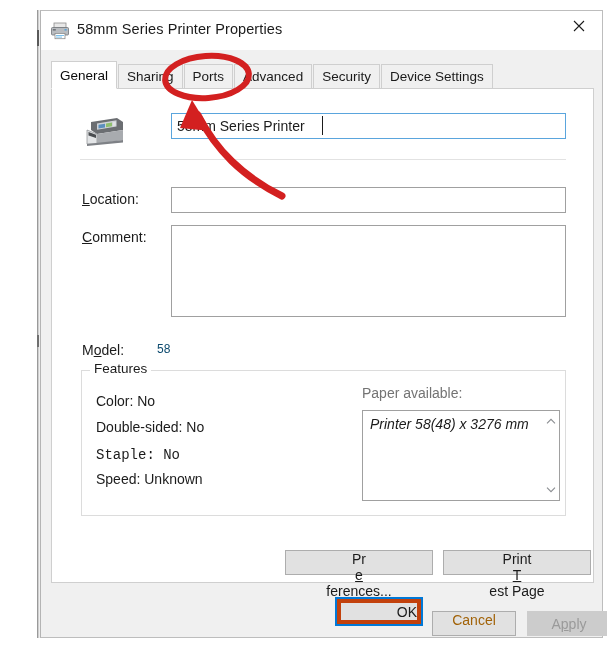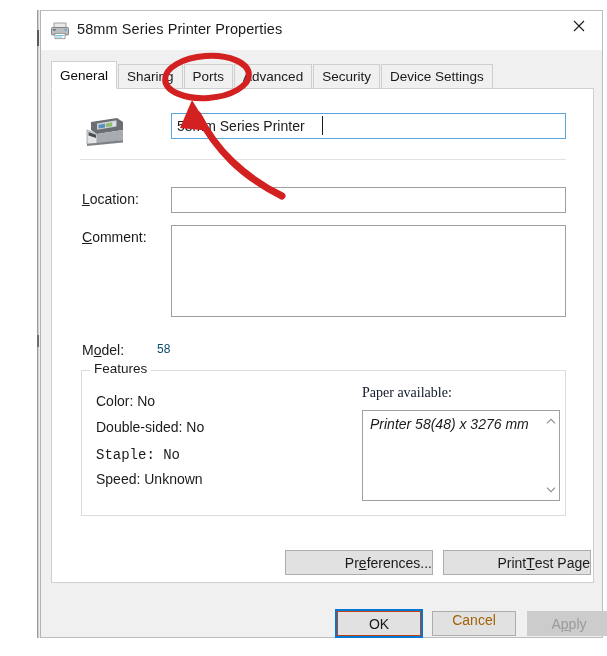--- a/index.html
+++ b/index.html
@@ -255,22 +255,21 @@
     font-size: 14px;
     color: #1b1b1b;
     white-space: nowrap;
   }
 
   .paper-label {
     position: absolute;
     left: 310px;
     top: 296px;
     font-size: 14px;
-    color: #0f172a;
-    font-family: Liberation Serif, serif;
+    color: #737373;
   }
   .paper-list {
     position: absolute;
     left: 310px;
     top: 321px;
     width: 198px;
     height: 91px;
     box-sizing: border-box;
     border: 1px solid #a0a0a0;
     background: #ffffff;
@@ -311,45 +310,46 @@
   .btn {
     position: absolute;
     box-sizing: border-box;
     background: #e1e1e1;
     border: 1px solid #adadad;
     font-family: "Liberation Sans", sans-serif;
     font-size: 14px;
     color: #1b1b1b;
     display: flex;
     align-items: center;
-    justify-content: flex-end;
+    justify-content: flex-start;
     cursor: default;
     white-space: nowrap;
+    flex-direction: column;
   }
   .btn u { text-decoration: underline; }
   .btn-prefs { left: 233px; top: 461px; width: 148px; height: 25px; }
   .btn-testpage { left: 391px; top: 461px; width: 148px; height: 25px; }
 
   
   .btn-ok {
     position: absolute;
     left: 296px;
-    top: 600px;
+    top: 588px;
     width: 84px;
     height: 25px;
     box-sizing: border-box;
     background: #e1e1e1;
-    border: 1px solid #c2410c;
+    border: 4px solid #c2410c;
     outline: 2px solid #0078d7;
     outline-offset: 0px;
     font-size: 14px;
     color: #1b1b1b;
     display: flex;
     align-items: center;
-    justify-content: center;
+    justify-content: flex-end;
     cursor: default;
     z-index: 5;
   }
   .btn-cancel {
     position: absolute;
     left: 391px;
     top: 600px;
     width: 84px;
     height: 25px;
     box-sizing: border-box;

